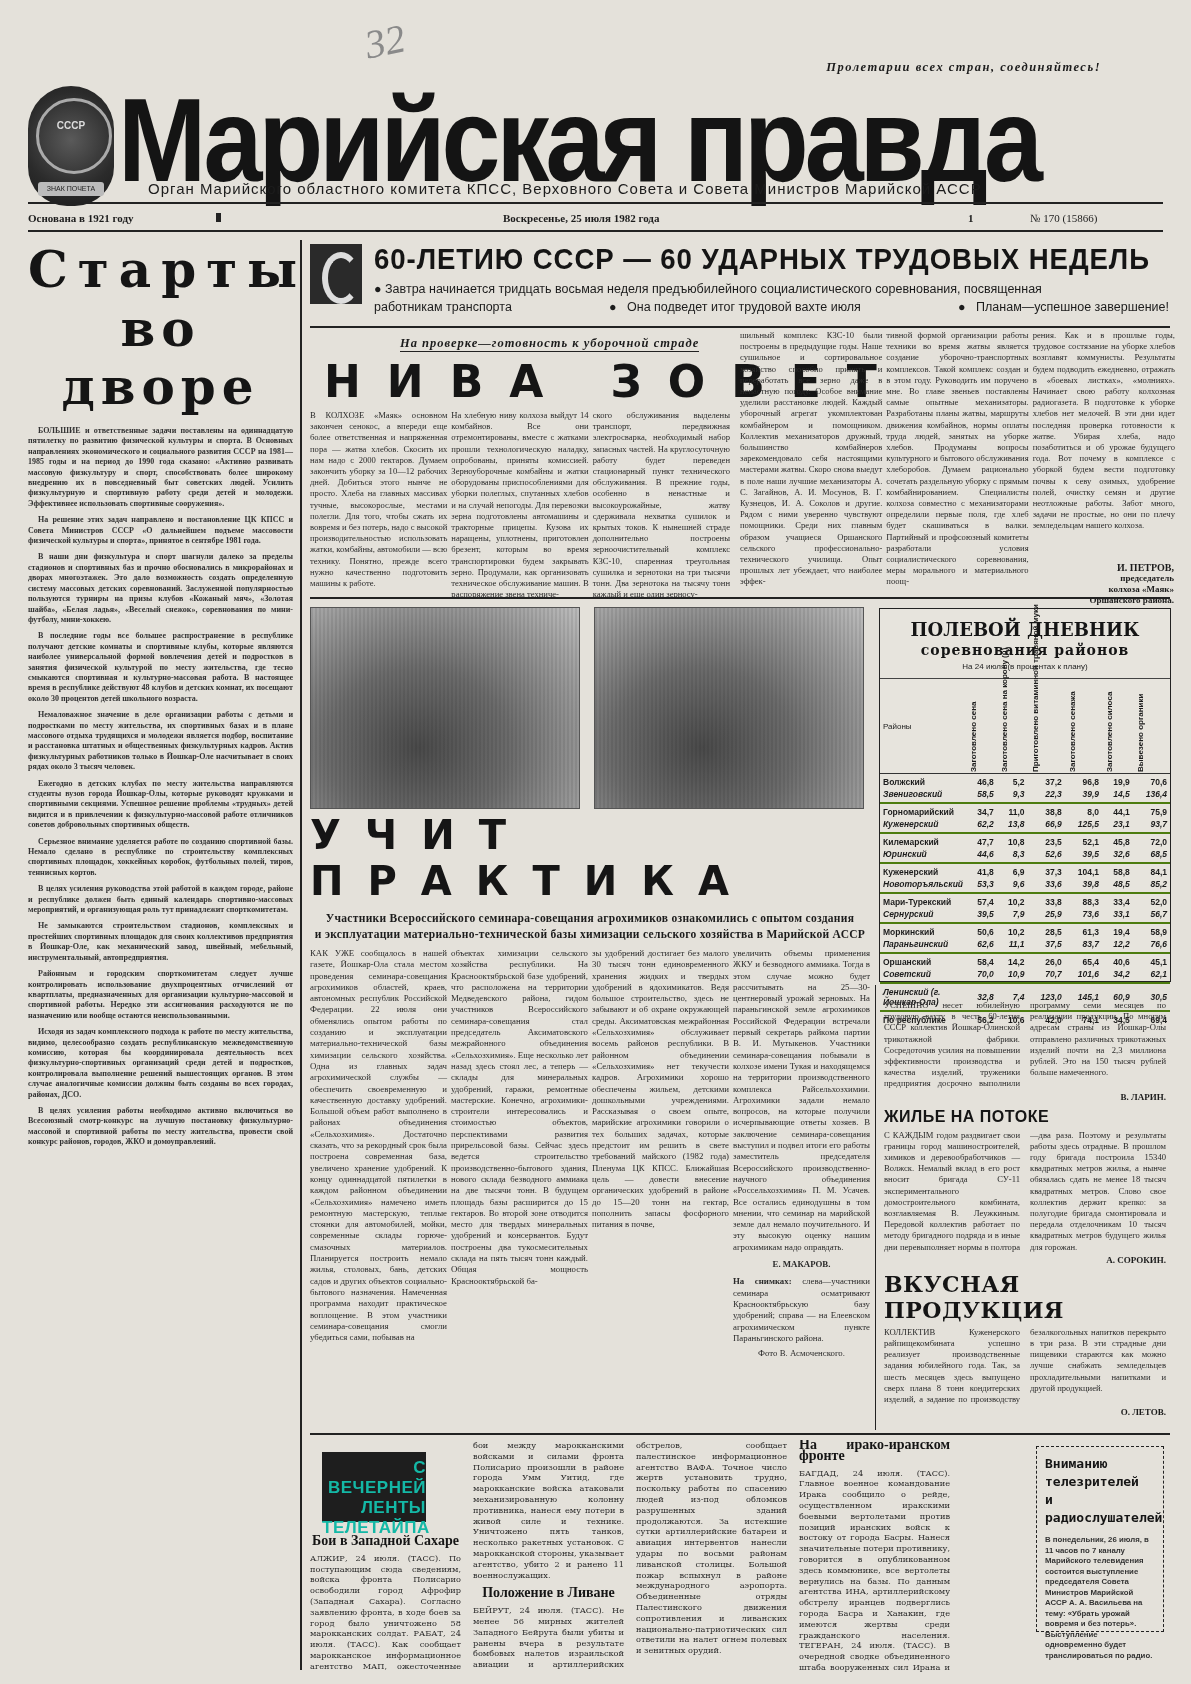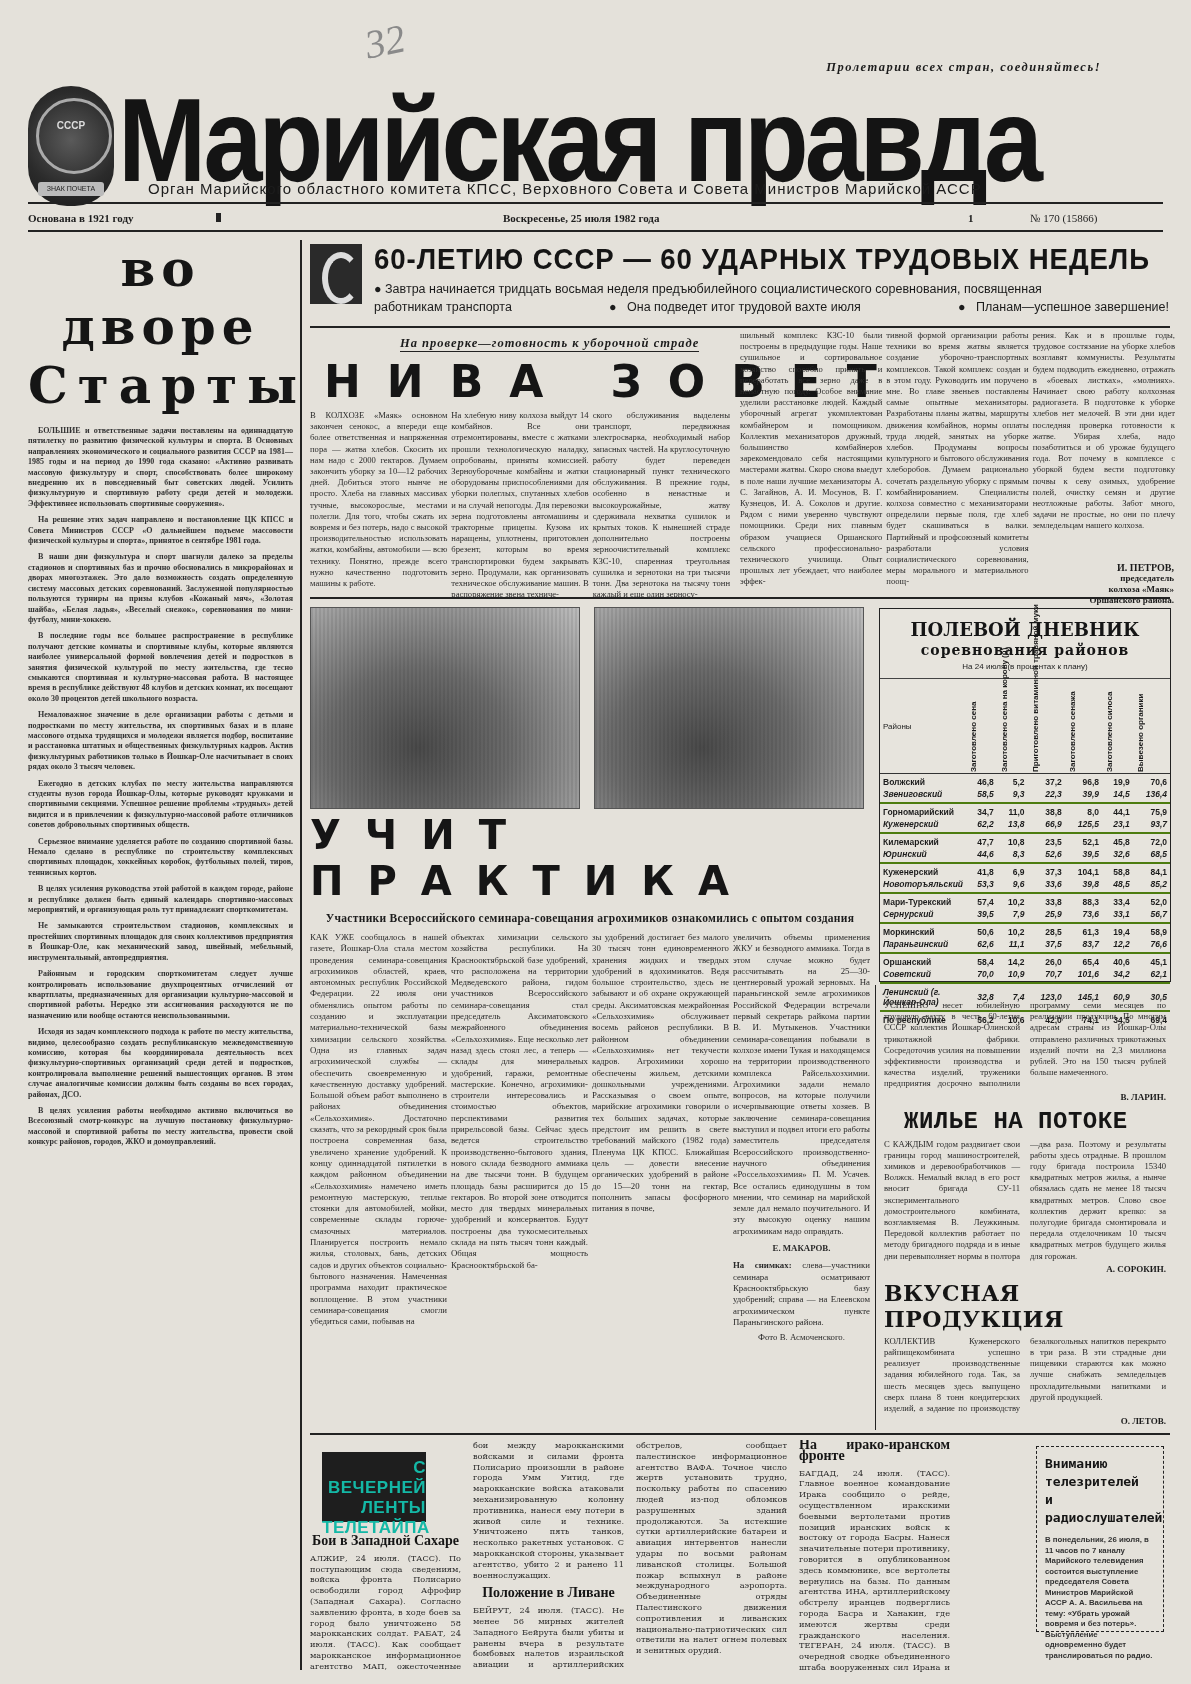--- a/index.html
+++ b/index.html
@@ -55,22 +55,22 @@
   <div class="dateline" style="left:28px;">Основана в 1921 году</div>
   <div class="abs" style="left:216px;top:213px;width:5px;height:9px;background:#222;"></div>
   <div class="dateline" style="left:503px;">Воскресенье, 25 июля 1982 года</div>
   <div class="dateline" style="left:968px;">1</div>
   <div class="dateline" style="left:1030px;font-weight:normal;">№ 170 (15866)</div>
   <div class="rule" style="left:28px;top:230px;width:1135px;height:2px;"></div>
 
   <div class="rule" style="left:300px;top:240px;width:1.5px;height:1430px;"></div>
 
   <div class="abs" style="left:28px;top:240px;width:265px;">
+    <div class="hbig" style="font-family:'DejaVu Serif',serif;font-size:50px;letter-spacing:10px;text-align:center;line-height:60px;">Старты</div>
     <div class="hbig" style="font-family:'DejaVu Serif',serif;font-size:50px;letter-spacing:6px;text-align:center;line-height:58px;">во дворе</div>
-    <div class="hbig" style="font-family:'DejaVu Serif',serif;font-size:50px;letter-spacing:10px;text-align:center;line-height:60px;">Старты</div>
     <div class="body-text sans" style="font-size:8px;line-height:10.4px;margin-top:10px;font-weight:bold;color:#333;">
       <p>БОЛЬШИЕ и ответственные задачи поставлены на одиннадцатую пятилетку по развитию физической культуры и спорта. В Основных направлениях экономического и социального развития СССР на 1981—1985 годы и на период до 1990 года сказано: «Активно развивать массовую физкультуру и спорт, способствовать более широкому внедрению их в повседневный быт советских людей. Усилить физкультурную и спортивную работу среди детей и молодежи. Эффективнее использовать спортивные сооружения».</p>
       <p>На решение этих задач направлено и постановление ЦК КПСС и Совета Министров СССР «О дальнейшем подъеме массовости физической культуры и спорта», принятое в сентябре 1981 года.</p>
       <p>В наши дни физкультура и спорт шагнули далеко за пределы стадионов и спортивных баз и прочно обосновались в микрорайонах и дворах многоэтажек. Это дало возможность создать определенную систему массовых детских соревнований. Заслуженной популярностью пользуются турниры на призы клубов «Кожаный мяч», «Золотая шайба», «Белая ладья», «Веселый снежок», соревнования по мини-футболу, мини-хоккею.</p>
       <p>В последние годы все большее распространение в республике получают детские комнаты и спортивные клубы, которые являются наиболее универсальной формой вовлечения детей и подростков в занятия физической культурой по месту жительства, где тесно смыкаются спортивная и культурно-массовая работа. В настоящее время в республике действуют 48 клубов и детских комнат, их посещают около 30 процентов детей школьного возраста.</p>
       <p>Немаловажное значение в деле организации работы с детьми и подростками по месту жительства, их спортивных базах и в плане массового отдыха трудящихся и молодежи является подбор, воспитание и расстановка штатных и общественных физкультурных кадров. Актив физкультурных работников только в Йошкар-Оле насчитывает в своих рядах около 3 тысяч человек.</p>
       <p>Ежегодно в детских клубах по месту жительства направляются студенты вузов города Йошкар-Олы, которые руководят кружками и спортивными секциями. Успешное решение проблемы «трудных» детей видится и в привлечении к физкультурно-массовой работе отличников советов добровольных спортивных обществ.</p>
       <p>Серьезное внимание уделяется работе по созданию спортивной базы. Немало сделано в республике по строительству комплексных спортивных площадок, хоккейных коробок, футбольных полей, тиров, теннисных кортов.</p>
       <p>В целях усиления руководства этой работой в каждом городе, районе и республике должен быть единый календарь спортивно-массовых мероприятий, и организующая роль тут принадлежит спорткомитетам.</p>
       <p>Не замыкаются строительством стадионов, комплексных и простейших спортивных площадок для своих коллективов предприятия в Йошкар-Оле, как механический завод, швейный, мебельный, инструментальный, автопредприятия.</p>
@@ -300,20 +300,21 @@
             <td>69,4</td>
           </tr>
       </tbody>
     </table>
   </div>
 
   <div class="abs" style="left:310px;top:812px;width:560px;">
     <div class="hbig" style="font-size:40px;letter-spacing:24px;font-family:'DejaVu Sans',sans-serif;">УЧИТ ПРАКТИКА</div>
     <div style="font-size:11.5px;text-align:center;margin-top:6px;line-height:16px;font-weight:bold;letter-spacing:0.3px;">
       <div>Участники Всероссийского семинара-совещания агрохимиков ознакомились с опытом создания</div>
+      <div>и эксплуатации материально-технической базы химизации сельского хозяйства в Марийской АССР</div>
     </div>
     <div class="body-text" style="margin-top:6px;font-size:8.8px;line-height:11.3px;">
       <div class="cols">
         <div>КАК УЖЕ сообщалось в нашей газете, Йошкар-Ола стала местом проведения семинара-совещания агрохимиков областей, краев, автономных республик Российской Федерации. 22 июля они обменялись опытом работы по созданию и эксплуатации материально-технической базы химизации сельского хозяйства. Одна из главных задач агрохимической службы — обеспечить своевременную и качественную доставку удобрений. Большой объем работ выполнено в районах объединения «Сельхозхимия». Достаточно сказать, что за рекордный срок была построена современная база, увеличено хранение удобрений. К концу одиннадцатой пятилетки в каждом районном объединении «Сельхозхимия» намечено иметь ремонтную мастерскую, теплые стоянки для автомобилей, мойки, современные склады горюче-смазочных материалов. Планируется построить немало жилья, столовых, бань, детских садов и других объектов социально-бытового назначения. Намеченная программа находит практическое воплощение. В этом участники семинара-совещания смогли убедиться сами, побывав на</div>
         <div>объектах химизации сельского хозяйства республики. На Красноoктябрьской базе удобрений, что расположена на территории Медведевского района, гидом участников Всероссийского семинара-совещания стал председатель Аксиматовского межрайонного объединения «Сельхозхимия». Еще несколько лет назад здесь стоял лес, а теперь — склады для минеральных удобрений, гаражи, ремонтные мастерские. Конечно, агрохимики-строители интересовались и стоимостью объектов, перспективами развития прирельсовой базы. Сейчас здесь ведется строительство производственно-бытового здания, нового склада безводного аммиака на две тысячи тонн. В будущем площадь базы расширится до 15 гектаров. Во второй зоне отводится место для твердых минеральных удобрений и консервантов. Будут построены два тукосмесительных склада на пять тысяч тонн каждый. Общая мощность Красноoктябрьской ба-</div>
         <div>зы удобрений достигает без малого 30 тысяч тонн единовременного хранения жидких и твердых удобрений в ядохимикатов. Ведя большое строительство, здесь не забывают и об охране окружающей среды. Аксиматовская межрайонная «Сельхозхимия» обслуживает восемь районов республики. В районном объединении «Сельхозхимия» нет текучести кадров. Агрохимики хорошо обеспечены жильем, детскими дошкольными учреждениями. Рассказывая о своем опыте, марийские агрохимики говорили о тех больших задачах, которые предстоит им решить в свете требований майского (1982 года) Пленума ЦК КПСС. Ближайшая цель — довести внесение органических удобрений в районе до 15—20 тонн на гектар, пополнить запасы фосфорного питания в почве,</div>
         <div>
           <div>увеличить объемы применения ЖКУ и безводного аммиака. Тогда в этом случае можно будет рассчитывать на 25—30-центнеровый урожай зерновых. На параньгинской земле агрохимиков Российской Федерации встречали первый секретарь райкома партии В. И. Мутыкенов. Участники семинара-совещания побывали в колхозе имени Тукая и находящемся на территории производственного комплекса Райсельхозхимии. Агрохимики задали немало вопросов, на которые получили исчерпывающие ответы хозяев. В заключение семинара-совещания выступил и подвел итоги его работы заместитель председателя Всероссийского производственно-научного объединения «Россельхозхимия» П. М. Усачев. Все остались единодушны в том мнении, что семинар на марийской земле дал немало поучительного. И эту высокую оценку нашим агрохимикам надо оправдать.</div>
           <div style="text-align:center;font-weight:bold;margin:6px 0;">Е. МАКАРОВ.</div>
           <div><b>На снимках:</b> <span>слева—участники семинара осматривают Красноoктябрьскую базу удобрений; справа — на Елеевском агрохимическом пункте Параньгинского района.</span></div>
@@ -324,21 +325,21 @@
   </div>
 
   <div class="rule" style="left:875px;top:985px;width:1px;height:445px;"></div>
 
   <div class="abs" style="left:884px;top:996px;width:282px;">
     <div>
       <div class="body-text" style="column-count:2;column-gap:10px;margin-top:4px;">УСПЕШНО несет юбилейную трудовую вахту в честь 60-летия СССР коллектив Йошкар-Олинской трикотажной фабрики. Сосредоточив усилия на повышении эффективности производства и качества изделий, труженики предприятия досрочно выполнили программу семи месяцев по реализации продукции. По многим адресам страны из Йошкар-Олы отправлено различных трикотажных изделий почти на 2,3 миллиона рублей. Это на 150 тысяч рублей больше намеченного.</div>
       <div style="text-align:right;font-size:9px;font-weight:bold;margin-top:2px;">В. ЛАРИН.</div>
     </div>
     <div style="margin-top:6px;">
-      <div class="hbig" style="font-family:Liberation Mono, monospace;font-size:24px;letter-spacing:0.5px;margin-left:20px;">ЖИЛЬЕ НА ПОТОКЕ</div>
+      <div class="hbig" style="font-family:Liberation Sans, sans-serif;font-size:16px;letter-spacing:0.5px;">ЖИЛЬЕ НА ПОТОКЕ</div>
       <div class="body-text" style="column-count:2;column-gap:10px;margin-top:4px;">С КАЖДЫМ годом раздвигает свои границы город машиностроителей, химиков и деревообработчиков — Волжск. Немалый вклад в его рост вносит бригада СУ-11 экспериментального домостроительного комбината, возглавляемая В. Леужкиным. Передовой коллектив работает по методу бригадного подряда и в иные дни перевыполняет нормы в полтора—два раза. Поэтому и результаты работы здесь отрадные. В прошлом году бригада построила 15340 квадратных метров жилья, а нынче обязалась сдать не менее 18 тысяч квадратных метров. Слово свое коллектив держит крепко: за полугодие бригада смонтировала и передала отделочникам 10 тысяч квадратных метров будущего жилья для горожан.</div>
       <div style="text-align:right;font-size:9px;font-weight:bold;margin-top:2px;">А. СОРОКИН.</div>
     </div>
     <div style="margin-top:6px;">
       <div class="hbig" style="font-family:'DejaVu Serif',serif;font-size:22px;letter-spacing:0.5px;">ВКУСНАЯ ПРОДУКЦИЯ</div>
       <div class="body-text" style="column-count:2;column-gap:10px;margin-top:4px;">КОЛЛЕКТИВ Куженерского райпищекомбината успешно реализует производственные задания юбилейного года. Так, за шесть месяцев здесь выпущено сверх плана 8 тонн кондитерских изделий, а задание по производству безалкогольных напитков перекрыто в три раза. В эти страдные дни пищевики стараются как можно лучше снабжать земледельцев прохладительными напитками и другой продукцией.</div>
       <div style="text-align:right;font-size:9px;font-weight:bold;margin-top:2px;">О. ЛЕТОВ.</div>
     </div>
   </div>
 

